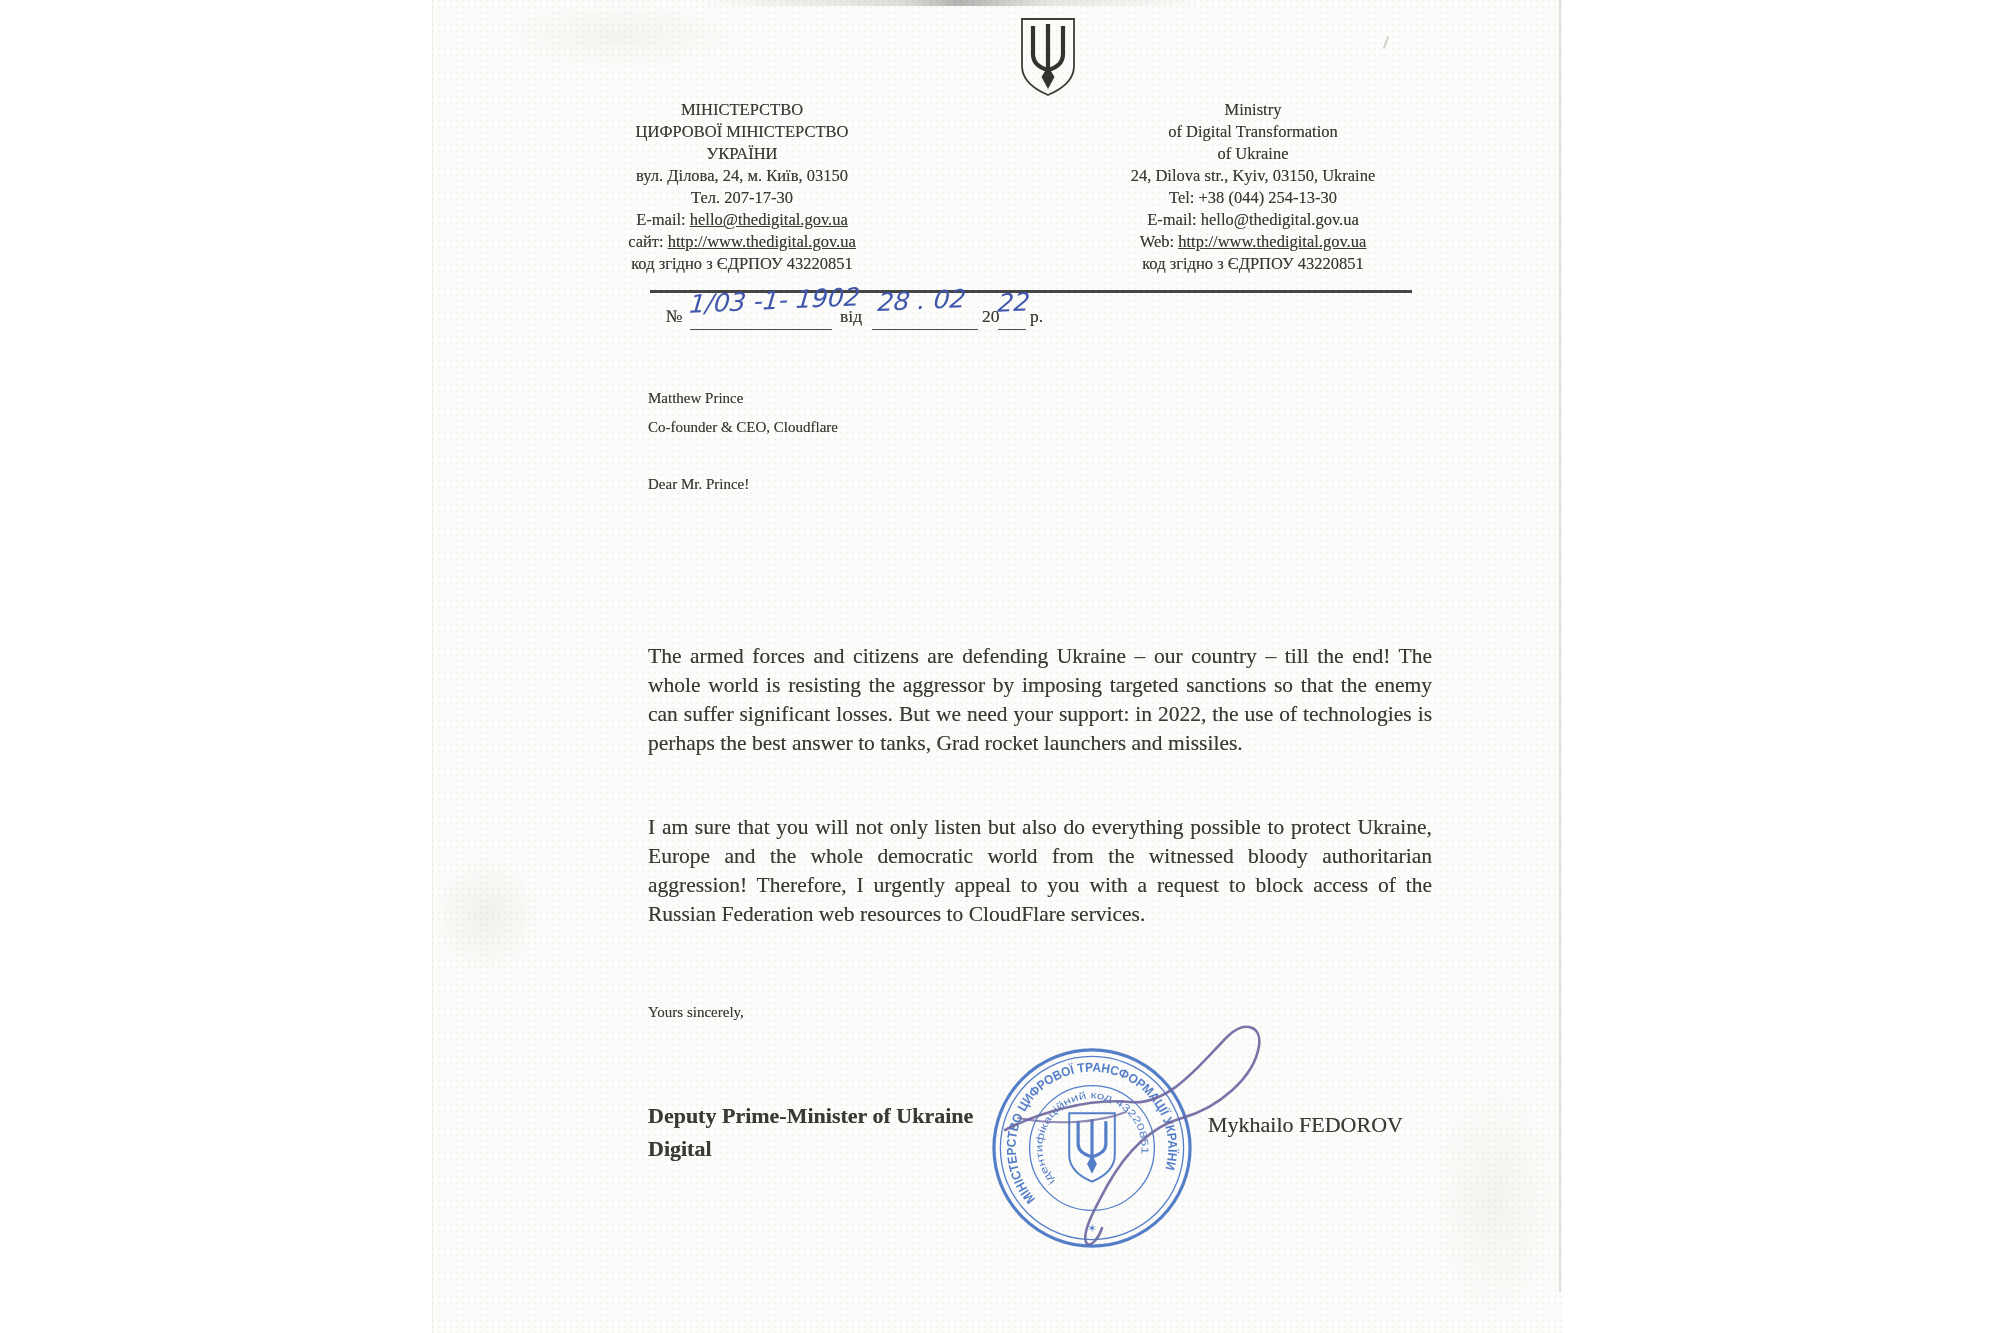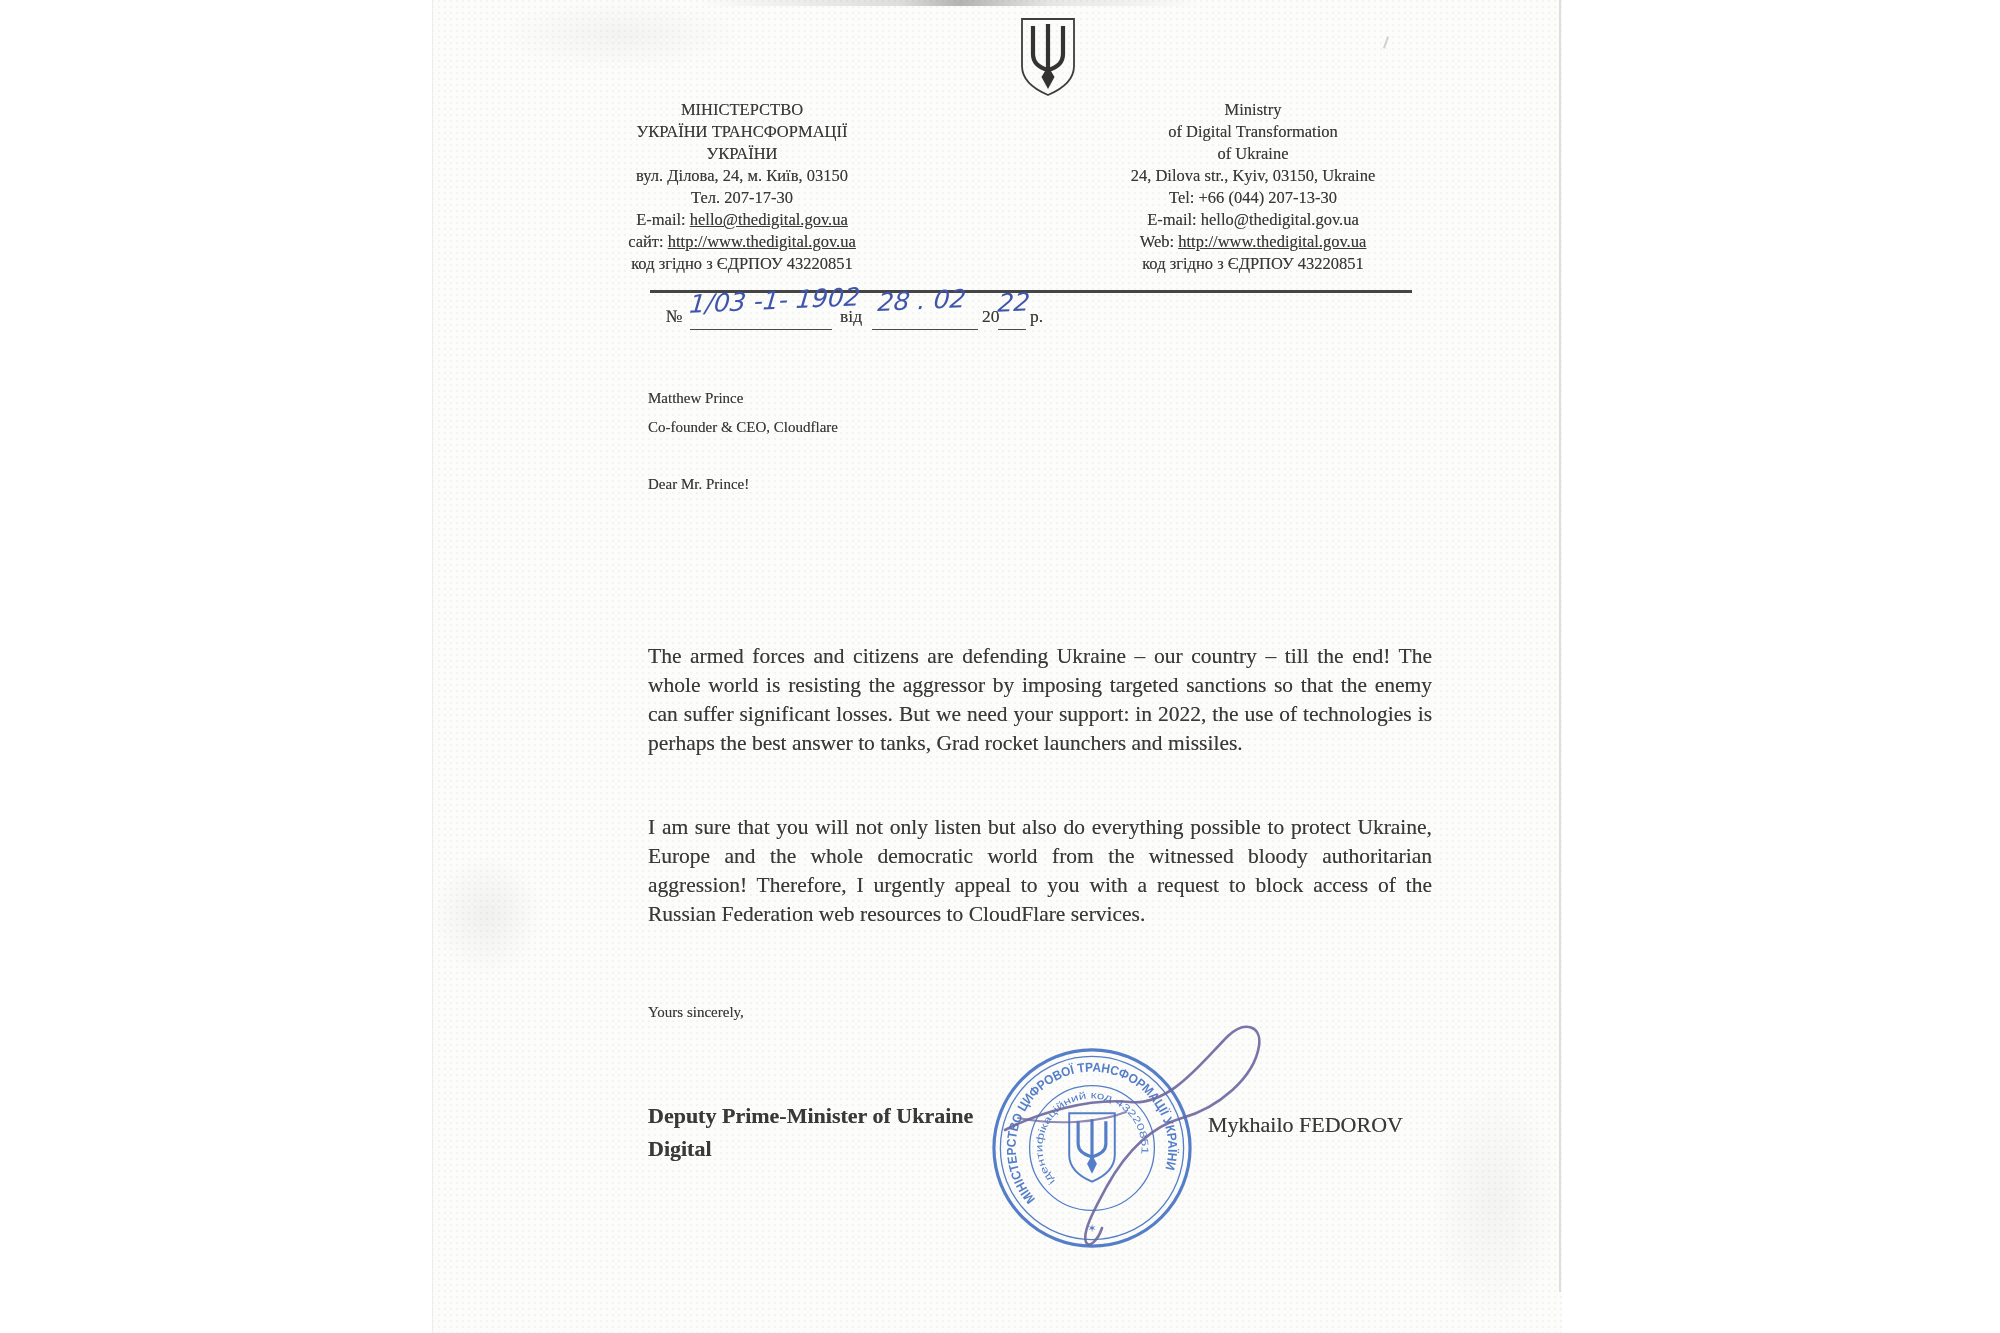--- a/index.html
+++ b/index.html
@@ -64,35 +64,35 @@
 
   <svg class="emblem" viewBox="0 0 62 82">
     <path d="M5 3 L57 3 L57 50 Q57 68 31 79 Q5 68 5 50 Z" fill="none" stroke="#3f3e3b" stroke-width="1.8"></path>
     <path d="M16 10 V38 Q16 50 31 54 Q46 50 46 38 V10" fill="none" stroke="#343330" stroke-width="4.2"></path>
     <path d="M31 8 V58" fill="none" stroke="#343330" stroke-width="4.2"></path>
     <path d="M31 50 L24.5 61 L31 73 L37.5 61 Z" fill="#343330"></path>
   </svg>
 
   <div class="lh-block soft" id="lh-left">
     <div>МІНІСТЕРСТВО</div>
-    <div>УКРАЇНИ ТРАНСФОРМАЦІЇ</div>
+    <div>ЦИФРОВОЇ МІНІСТЕРСТВО</div>
     <div>УКРАЇНИ</div>
     <div>вул. Ділова, 24, м. Київ, 03150</div>
     <div>Тел. 207-17-30</div>
     <div><span>E-mail: </span><span class="u">hello@thedigital.gov.ua</span></div>
     <div><span>сайт: </span><span class="u">http://www.thedigital.gov.ua</span></div>
     <div>код згідно з ЄДРПОУ 43220851</div>
   </div>
 
   <div class="lh-block soft" id="lh-right">
     <div>Ministry</div>
     <div>of Digital Transformation</div>
     <div>of Ukraine</div>
     <div>24, Dilova str., Kyiv, 03150, Ukraine</div>
-    <div>Tel: +66 (044) 207-13-30</div>
+    <div>Tel: +38 (044) 254-13-30</div>
     <div><span>E-mail: </span><span>hello@thedigital.gov.ua</span></div>
     <div><span>Web: </span><span class="u">http://www.thedigital.gov.ua</span></div>
     <div>код згідно з ЄДРПОУ 43220851</div>
   </div>
 
   <div class="divider"></div>
 
   <div class="ref ref-label soft" style="left:666px;">№</div>
   <div class="blank" style="left:690px;width:142px;"></div>
   <div class="hw" style="left:690px;top:286px;font-size:25px;">1/03 -1- 1902</div>

